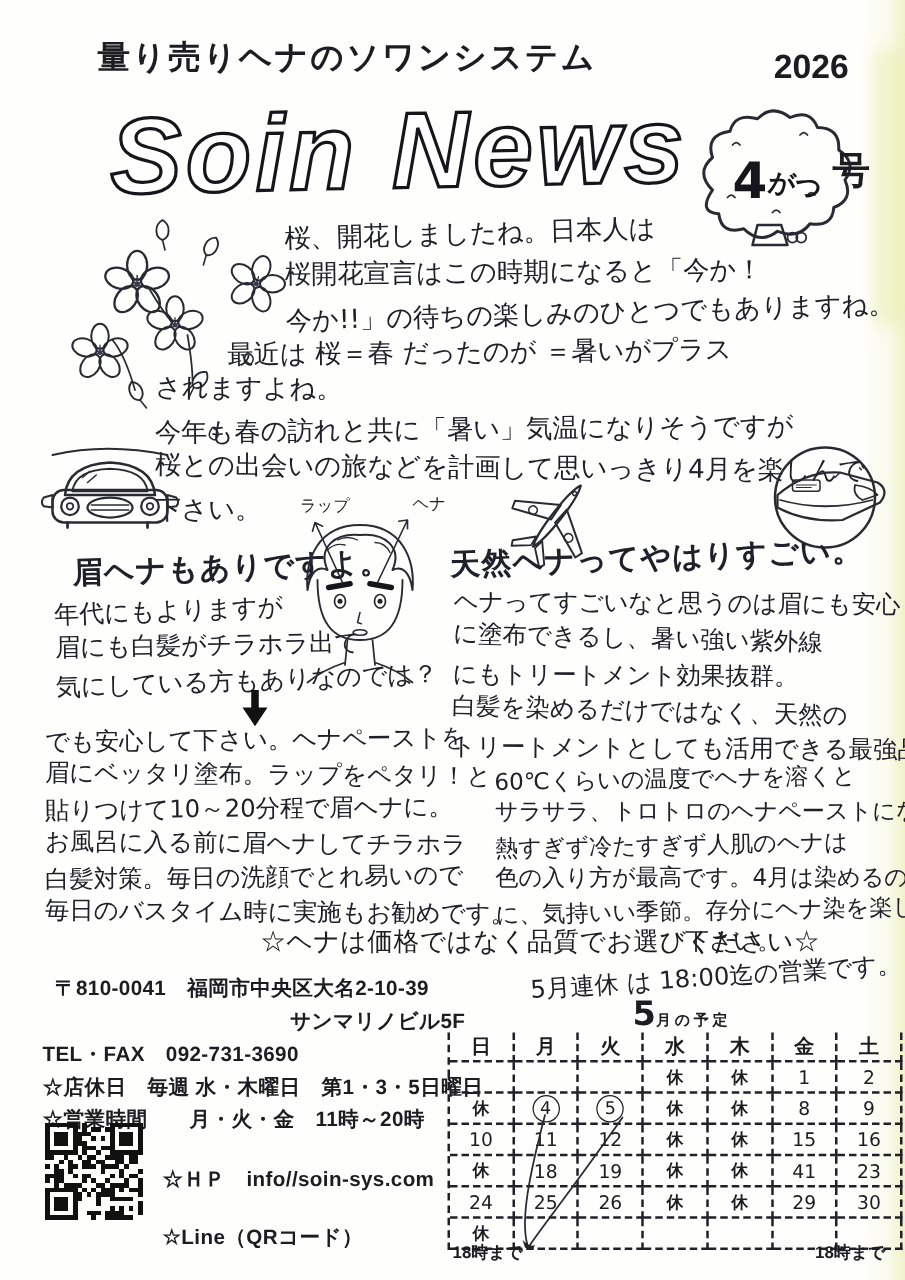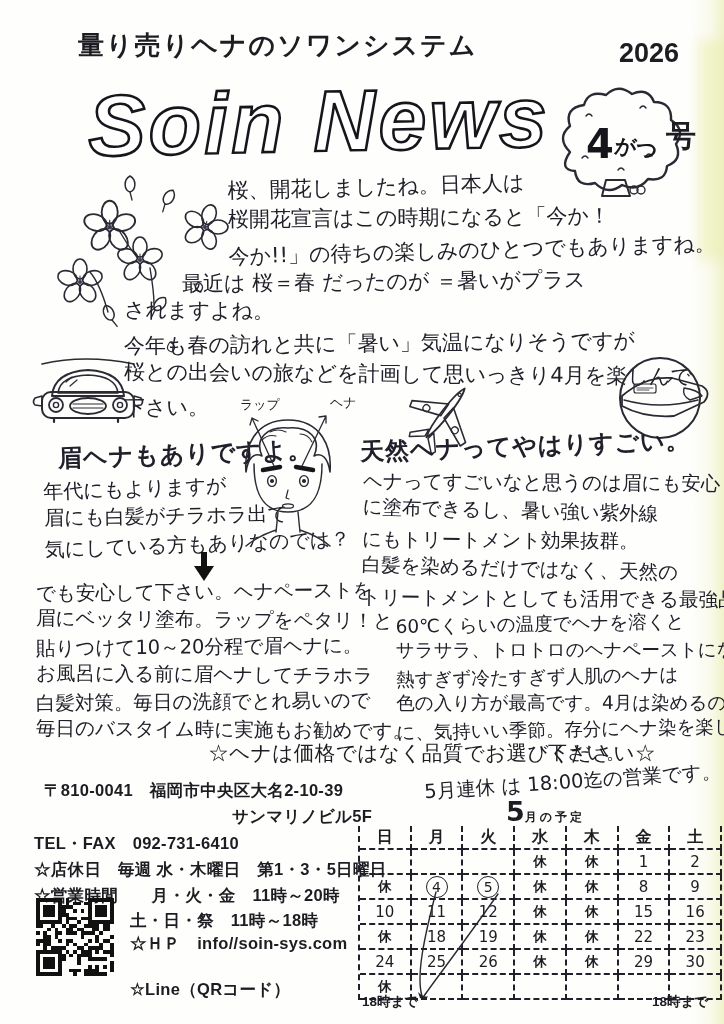--- a/index.html
+++ b/index.html
@@ -215,24 +215,23 @@
       <div class="hl">色の入り方が最高です。4月は染めるの</div>
       <div class="hl">に、気持いい季節。存分にヘナ染を楽しんで</div>
     </div>
   <div class="abs hand" id="nat-close" style="left:548px;top:740px;">下さい。</div>
 
   <div class="abs print" id="banner">☆ヘナは価格ではなく品質でお選びください☆</div>
   <div class="abs hand" id="holiday" style="left:424px;top:768px;">5月連休 は 18:00迄の営業です。</div>
 
   <div class="abs contact" style="left:44px;top:780px;">〒810-0041　福岡市中央区大名2-10-39</div>
   <div class="abs contact" style="left:232px;top:806px;">サンマリノビル5F</div>
-  <div class="abs contact" style="left:34px;top:833px;">TEL・FAX　092-731-6410</div>
+  <div class="abs contact" style="left:34px;top:833px;">TEL・FAX　092-731-3690</div>
   <div class="abs contact" style="left:34px;top:859px;">☆店休日　毎週 水・木曜日　第1・3・5日曜日</div>
   <div class="abs contact" style="left:34px;top:885px;">☆営業時間　　月・火・金　11時～20時</div>
-  <div class="abs contact" style="left:130px;top:910px;">土・日・祭　11時～18時</div>
   <div class="abs contact" style="left:130px;top:933px;">☆ＨＰ　info//soin-sys.com</div>
   <div class="abs contact" style="left:130px;top:979px;">☆Line（QRコード）</div>
   <svg class="abs" style="left:36px;top:898px;" width="78" height="78" viewBox="0 0 21 21" shape-rendering="crispEdges">
       <rect x="0" y="0" width="1" height="1" fill="#111"></rect>
       <rect x="1" y="0" width="1" height="1" fill="#111"></rect>
       <rect x="2" y="0" width="1" height="1" fill="#111"></rect>
       <rect x="3" y="0" width="1" height="1" fill="#111"></rect>
       <rect x="4" y="0" width="1" height="1" fill="#111"></rect>
       <rect x="5" y="0" width="1" height="1" fill="#111"></rect>
       <rect x="6" y="0" width="1" height="1" fill="#111"></rect>
@@ -498,21 +497,21 @@
         <div class="cal-cell">12</div>
         <div class="cal-cell closed">休</div>
         <div class="cal-cell closed">休</div>
         <div class="cal-cell">15</div>
         <div class="cal-cell">16</div>
         <div class="cal-cell closed">休</div>
         <div class="cal-cell">18</div>
         <div class="cal-cell">19</div>
         <div class="cal-cell closed">休</div>
         <div class="cal-cell closed">休</div>
-        <div class="cal-cell">22</div>
+        <div class="cal-cell">41</div>
         <div class="cal-cell">23</div>
         <div class="cal-cell">24</div>
         <div class="cal-cell">25</div>
         <div class="cal-cell">26</div>
         <div class="cal-cell closed">休</div>
         <div class="cal-cell closed">休</div>
         <div class="cal-cell">29</div>
         <div class="cal-cell">30</div>
         <div class="cal-cell closed">休</div>
         <div class="cal-cell"></div>

